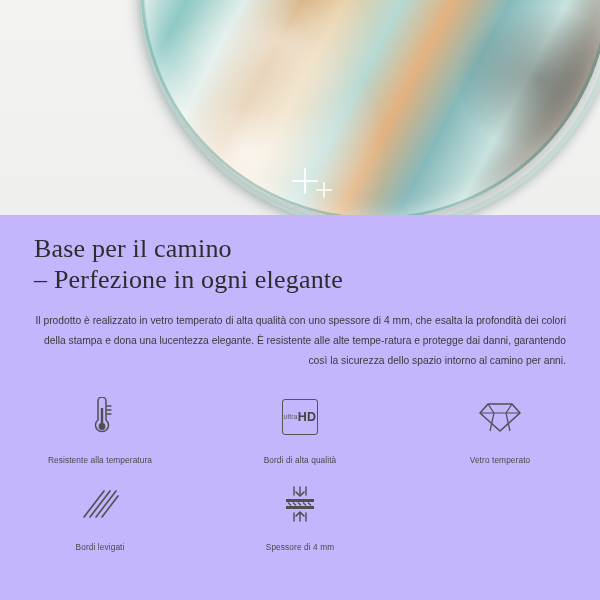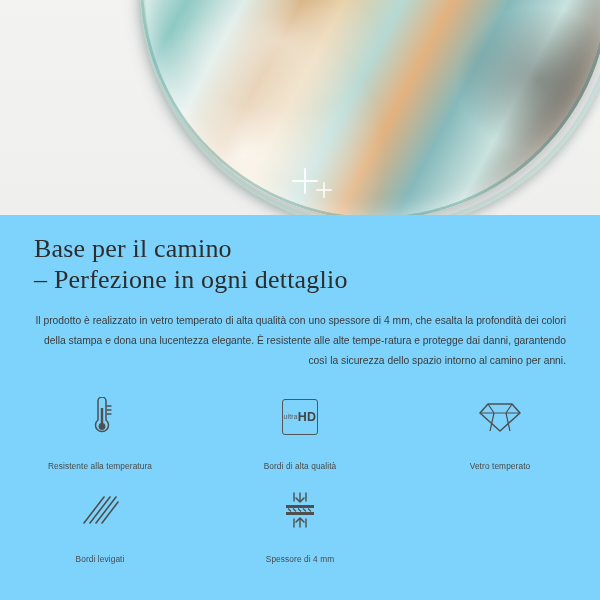--- a/index.html
+++ b/index.html
@@ -10,21 +10,21 @@
     width: 600px;
     height: 600px;
     background: #ffffff;
     font-family: "Liberation Sans", sans-serif;
     overflow: hidden;
   }
   .page {
     position: relative;
     width: 600px;
     height: 600px;
-    background: #7dd3fc;
+    background: #c4b5fd;
     overflow: hidden;
   }
 
   
   .hero {
     position: absolute;
     top: 0;
     left: 0;
     width: 600px;
     height: 215px;
@@ -159,21 +159,21 @@
     justify-content: flex-start;
   }
   .feature-icon {
     width: 56px;
     height: 50px;
     display: flex;
     align-items: center;
     justify-content: center;
   }
   .feature-label {
-    margin-top: 19px;
+    margin-top: 13px;
     font-size: 8.3px;
     color: #4a4a4a;
     letter-spacing: .1px;
     text-align: center;
   }
   .hd-box {
     width: 34px;
     height: 34px;
     border: 1.6px solid #555;
     border-radius: 3px;
@@ -205,21 +205,21 @@
     <div class="hero-bg"></div>
     <div class="glass-disc"></div>
     <div class="glass-edge"></div>
     <div class="sparkle s1"></div>
     <div class="sparkle s2"></div>
   </div>
 
   <div class="content">
     <h1 class="headline">
       <span>Base per il camino</span>
-      <span class="line2">– Perfezione in ogni dettaglio</span>
+      <span class="line2">– Perfezione in ogni elegante</span>
     </h1>
     <p class="body-copy">Il prodotto è realizzato in vetro temperato di alta qualità con uno spessore di 4 mm, che esalta la profondità dei colori della stampa e dona una lucentezza elegante. È resistente alle alte tempe-ratura e protegge dai danni, garantendo così la sicurezza dello spazio intorno al camino per anni.</p>
   </div>
 
   <div class="features">
 
     <div class="feature">
       <div class="feature-icon">
         <svg width="30" height="40" viewBox="0 0 30 40">
           <path d="M13 4a4 4 0 0 1 8 0v19a6.5 6.5 0 1 1-8 0z" fill="none" stroke="#4f4f4f" stroke-width="1.5"></path>

